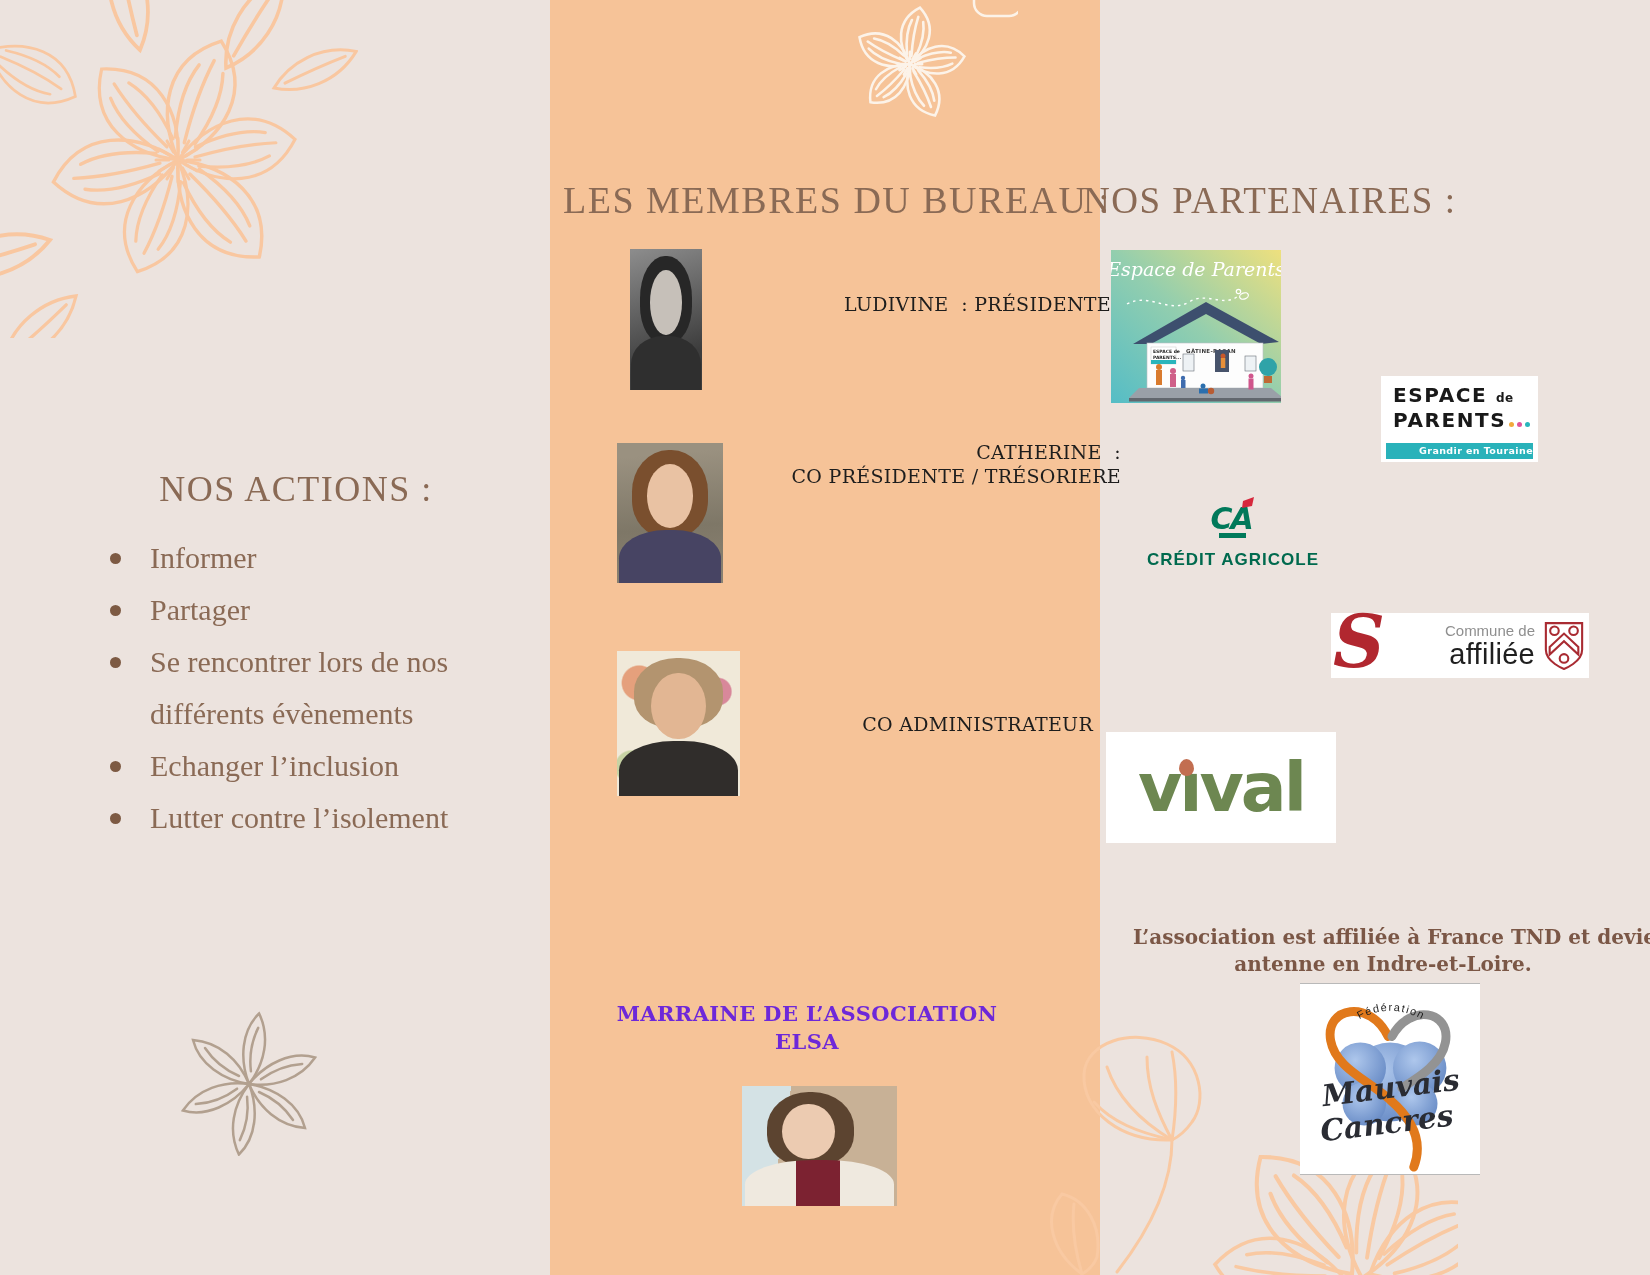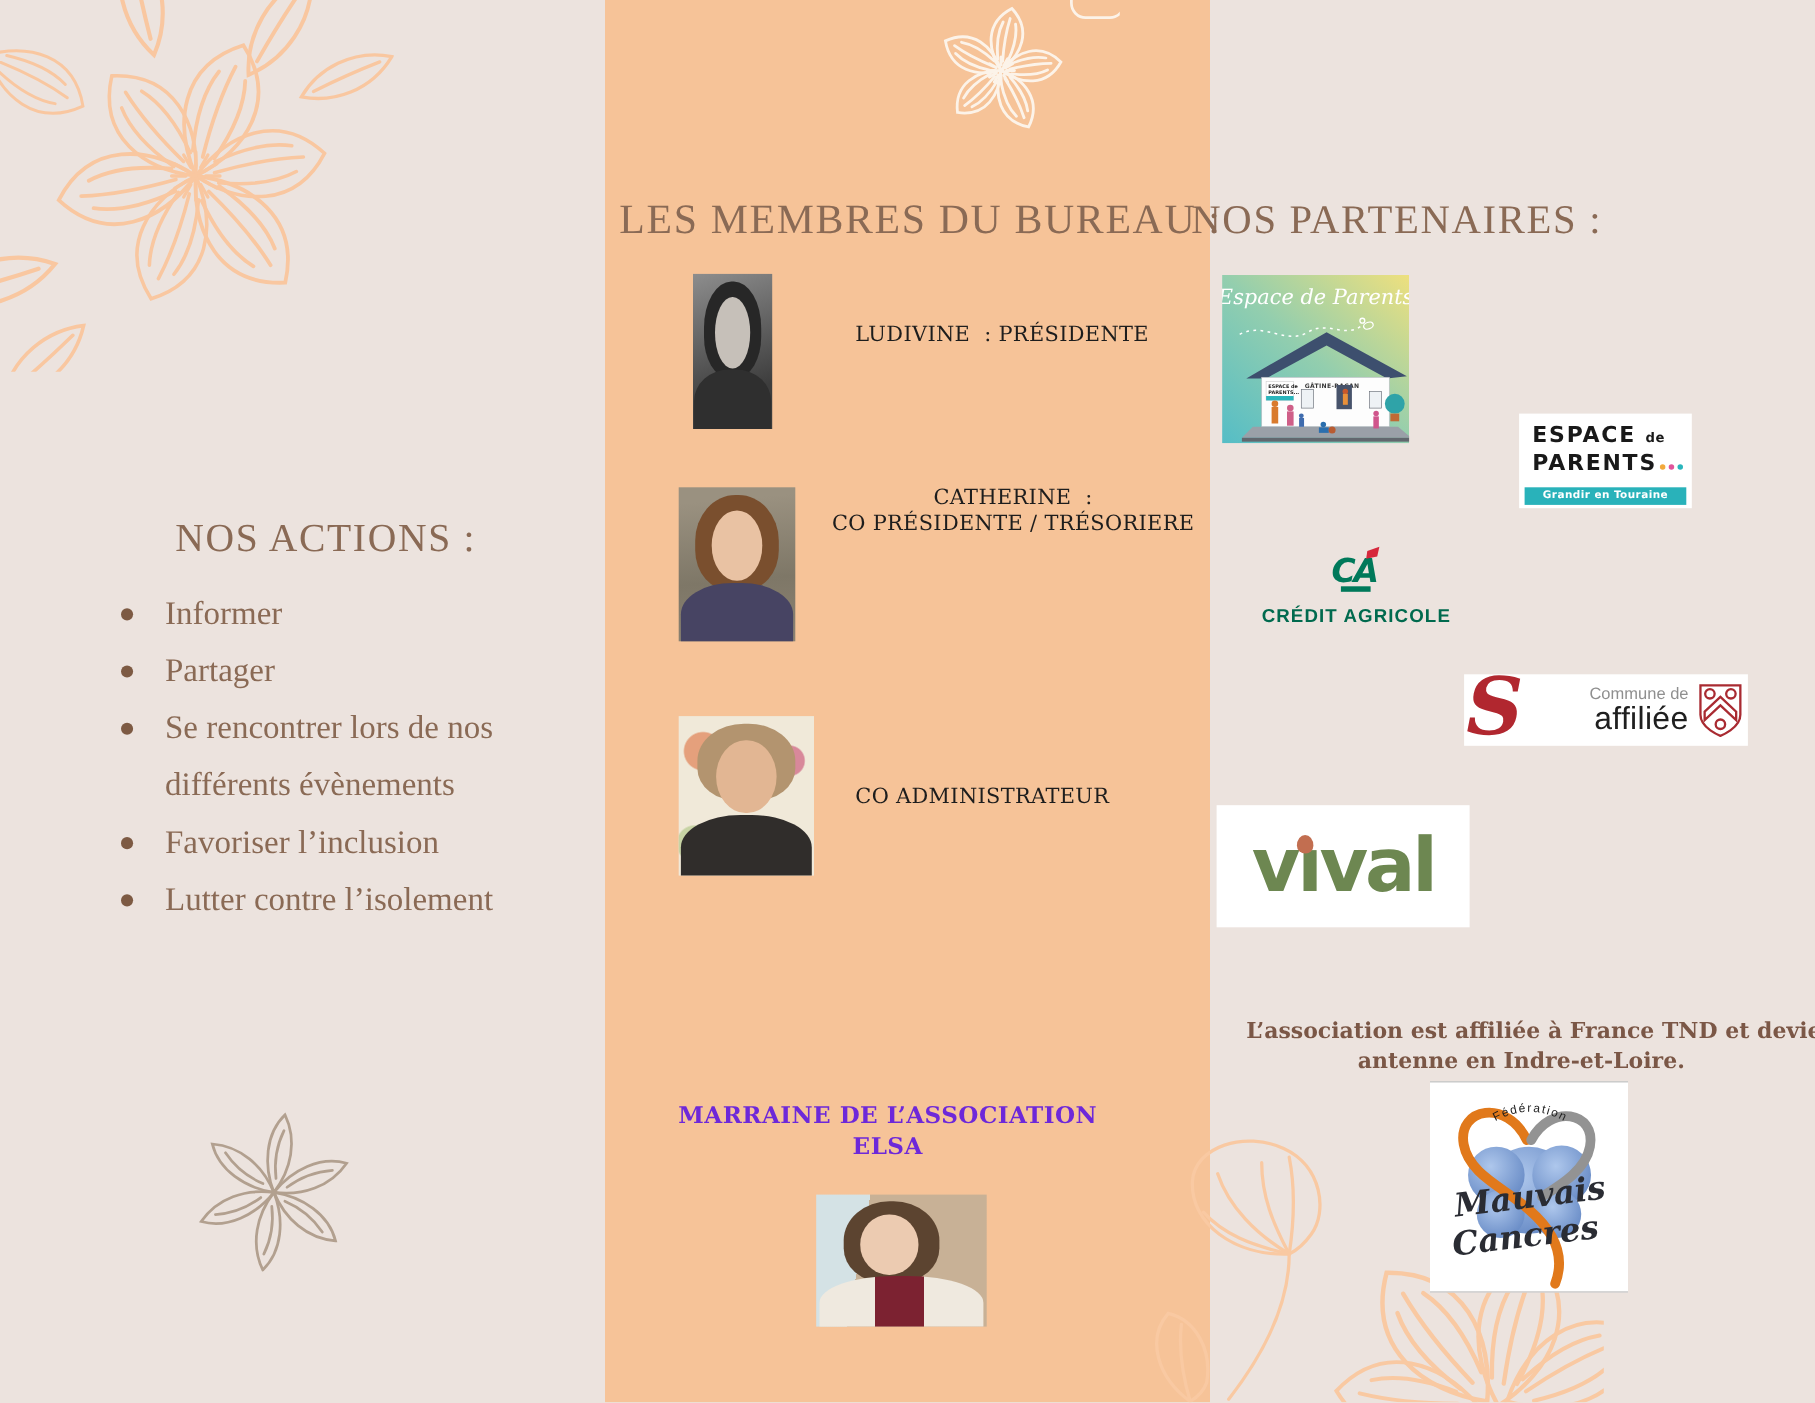--- a/index.html
+++ b/index.html
@@ -38,33 +38,33 @@
   .p-lud{background:linear-gradient(160deg,#8d8d8d,#3d3d3d 75%)}
   .p-lud .ph-hair{background:#272727}.p-lud .ph-face{background:#c6c0b9}.p-lud .ph-torso{background:#2f2f2f}
   .p-cat{background:linear-gradient(175deg,#9a9180 10%,#7e7767 60%,#8b8272)}
   .p-cat .ph-hair{background:#7a4f2e}.p-cat .ph-face{background:#e9c2a3}.p-cat .ph-torso{background:#474463}
   .p-mag{background:radial-gradient(circle at 18% 22%,#e5a07c 0 11%,transparent 12%),radial-gradient(circle at 82% 28%,#d8889a 0 9%,transparent 10%),radial-gradient(circle at 74% 78%,#e5a07c 0 12%,transparent 13%),radial-gradient(circle at 12% 80%,#c7d3a4 0 10%,transparent 11%),#f0e9d9}
   .p-mag .ph-hair{background:#b3946f;height:48%}.p-mag .ph-face{background:#e2b693}.p-mag .ph-torso{background:#302d2b}
   .p-elsa{background:linear-gradient(100deg,#d4e2e5 0 28%,#c8b196 28%)}
   .p-elsa .ph-hair{background:#5c4430;width:56%;left:16%}.p-elsa .ph-face{background:#eccbb1;width:34%;left:26%}
   .p-elsa .ph-torso{background:linear-gradient(90deg,#efe9df 34%,#7c2231 34% 64%,#efe9df 64%)}
 
-  .cap{font-family:"DejaVu Serif",serif;color:#1d1d1d;font-size:19px;text-align:center;line-height:24px;letter-spacing:.3px}
+  .cap{font-family:"DejaVu Serif",serif;color:#1d1d1d;font-size:19px;text-align:right;line-height:24px;letter-spacing:.3px}
   .mar{font-family:"DejaVu Serif",serif;color:#6d28d9;font-size:21px;font-weight:700;text-align:center;line-height:28px;letter-spacing:.4px}
 
   .logo-box{background:#fff}
   .illus{left:38px;top:250px}
 
   .ep-logo{left:308px;top:376px;width:157px;height:86px;position:absolute}
   .ep-l1,.ep-l2{margin:0 0 0 12px;font-family:"DejaVu Sans",sans-serif;font-weight:700;font-size:20px;letter-spacing:1.6px;color:#191919;line-height:22px;white-space:nowrap}
   .ep-l1{padding-top:8px}
   .ep-de{font-size:12px;letter-spacing:.5px}
   .ep-dots i{display:inline-block;width:5px;height:5px;border-radius:50%;margin-left:3px}
   .ep-dots .d1{background:#f2a93b}.ep-dots .d2{background:#e0549a}.ep-dots .d3{background:#2ab5bc}
-  .ep-banner{position:absolute;left:5px;right:5px;bottom:3px;height:16px;background:#29b2ba;color:#fff;font-family:"DejaVu Sans",sans-serif;font-weight:700;font-size:9.5px;line-height:16px;text-align:center;letter-spacing:.4px}
+  .ep-banner{position:absolute;left:5px;right:5px;bottom:3px;height:16px;background:#29b2ba;color:#fff;font-family:"DejaVu Sans",sans-serif;font-weight:700;font-size:9.5px;line-height:16px;text-align:right;letter-spacing:.4px}
 
   .ca-block{left:60px;top:496px;width:200px;text-align:center}
   .ca-word{margin-top:6px;font-family:"Liberation Sans",sans-serif;font-weight:700;font-size:17px;color:#006a4e;letter-spacing:1px;white-space:nowrap}
 
   .semb{left:258px;top:613px;width:258px;height:65px;display:flex;align-items:center;box-sizing:border-box;position:absolute}
   .semb-s{font-family:"DejaVu Serif",serif;font-style:italic;font-weight:700;font-size:72px;line-height:56px;color:#b1272f;margin:-8px 0 0 2px}
   .semb-mid{flex:1;text-align:right;padding-right:2px;margin-left:-10px}
   .semb-commune{font-family:"Liberation Sans",sans-serif;font-size:15px;color:#8f8f8f;line-height:16px}
   .semb-name{font-family:"Liberation Sans",sans-serif;font-size:29px;color:#1f1f1f;line-height:30px;letter-spacing:.3px}
   .semb-crest{margin:0 4px 0 6px;flex:0 0 auto}
@@ -202,21 +202,21 @@
       <use href="#petal" transform="translate(322,256) rotate(-84) scale(1.18)"></use>
     </g>
   </svg>
 
   <div class="content c-left">
     <h2 class="heading h-left">NOS ACTIONS :</h2>
     <ul class="actions">
       <li><span>Informer</span></li>
       <li><span>Partager</span></li>
       <li><span>Se rencontrer lors de nos différents évènements</span></li>
-      <li><span>Favoriser l’inclusion</span></li>
+      <li><span>Echanger l’inclusion</span></li>
       <li><span>Lutter contre l’isolement</span></li>
     </ul>
   </div>
 
   <div class="content c-center">
     <h2 class="heading h-center">LES MEMBRES DU BUREAU :</h2>
 
     <div class="photo p-lud" style="left:80px;top:249px;width:72px;height:141px">
       <i class="ph-hair"></i>
         <i class="ph-face"></i>

